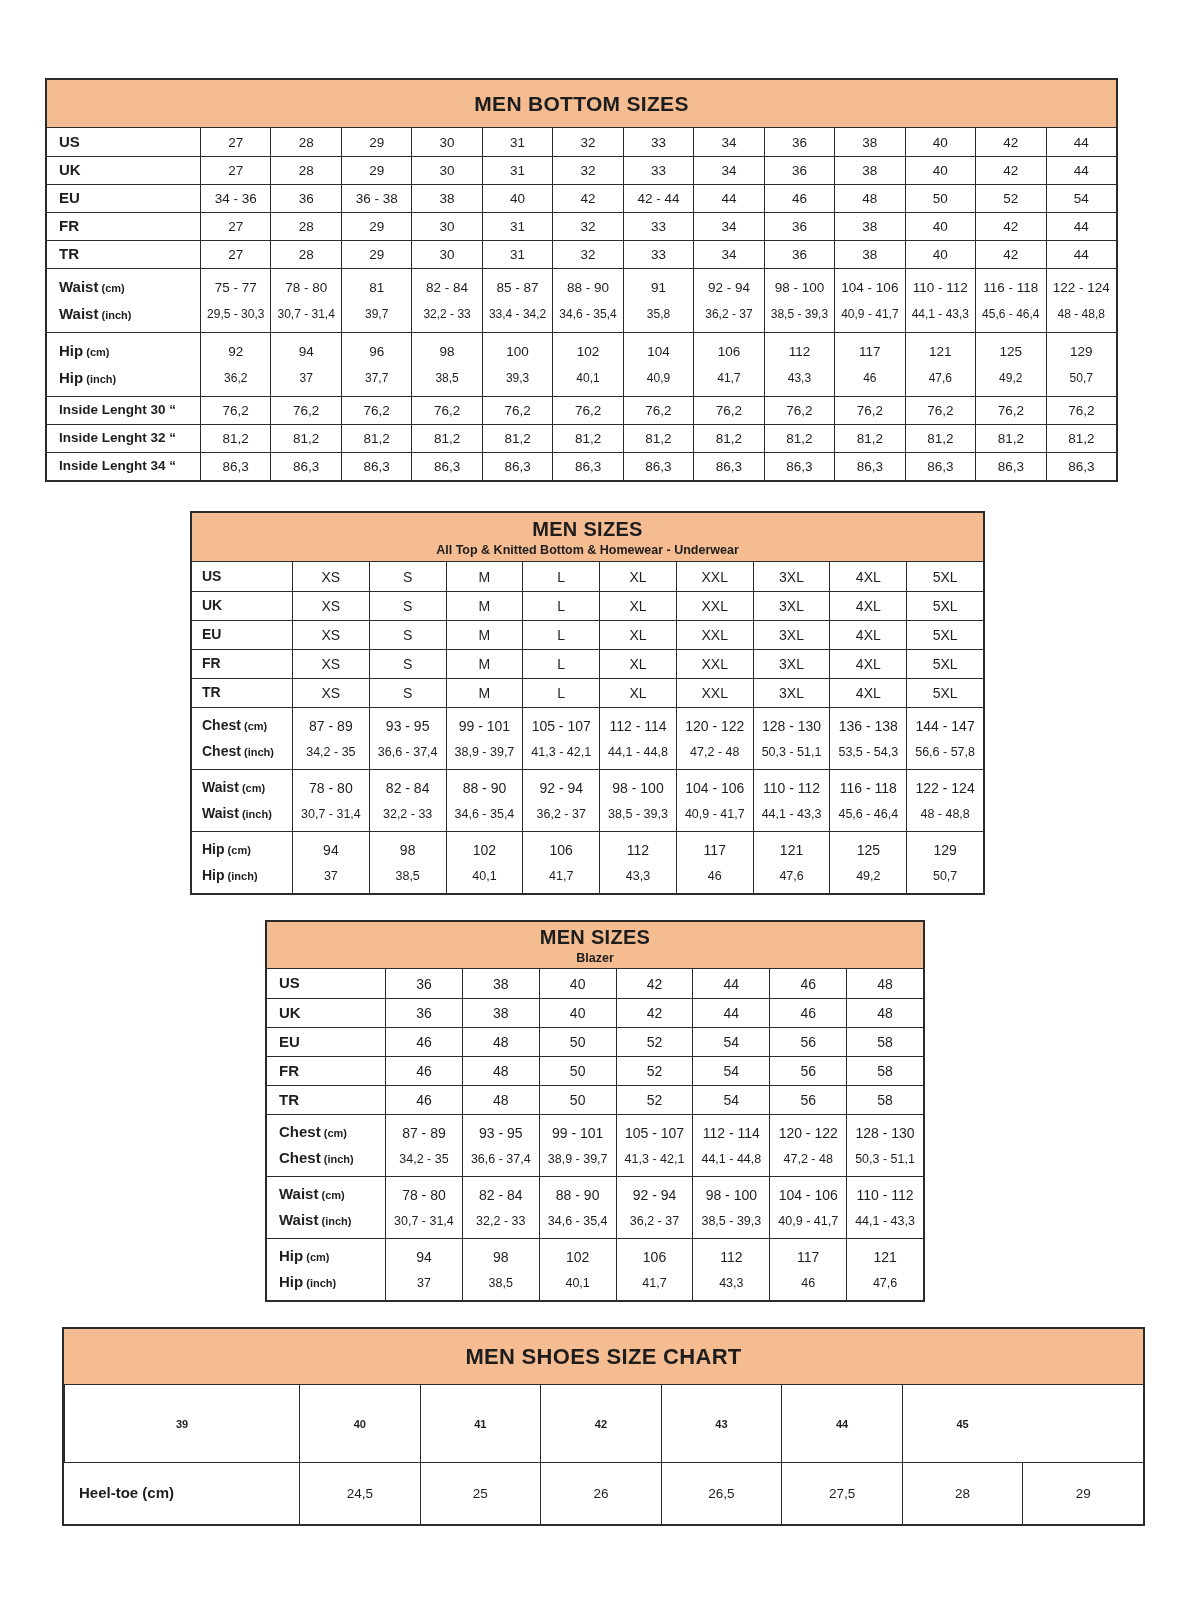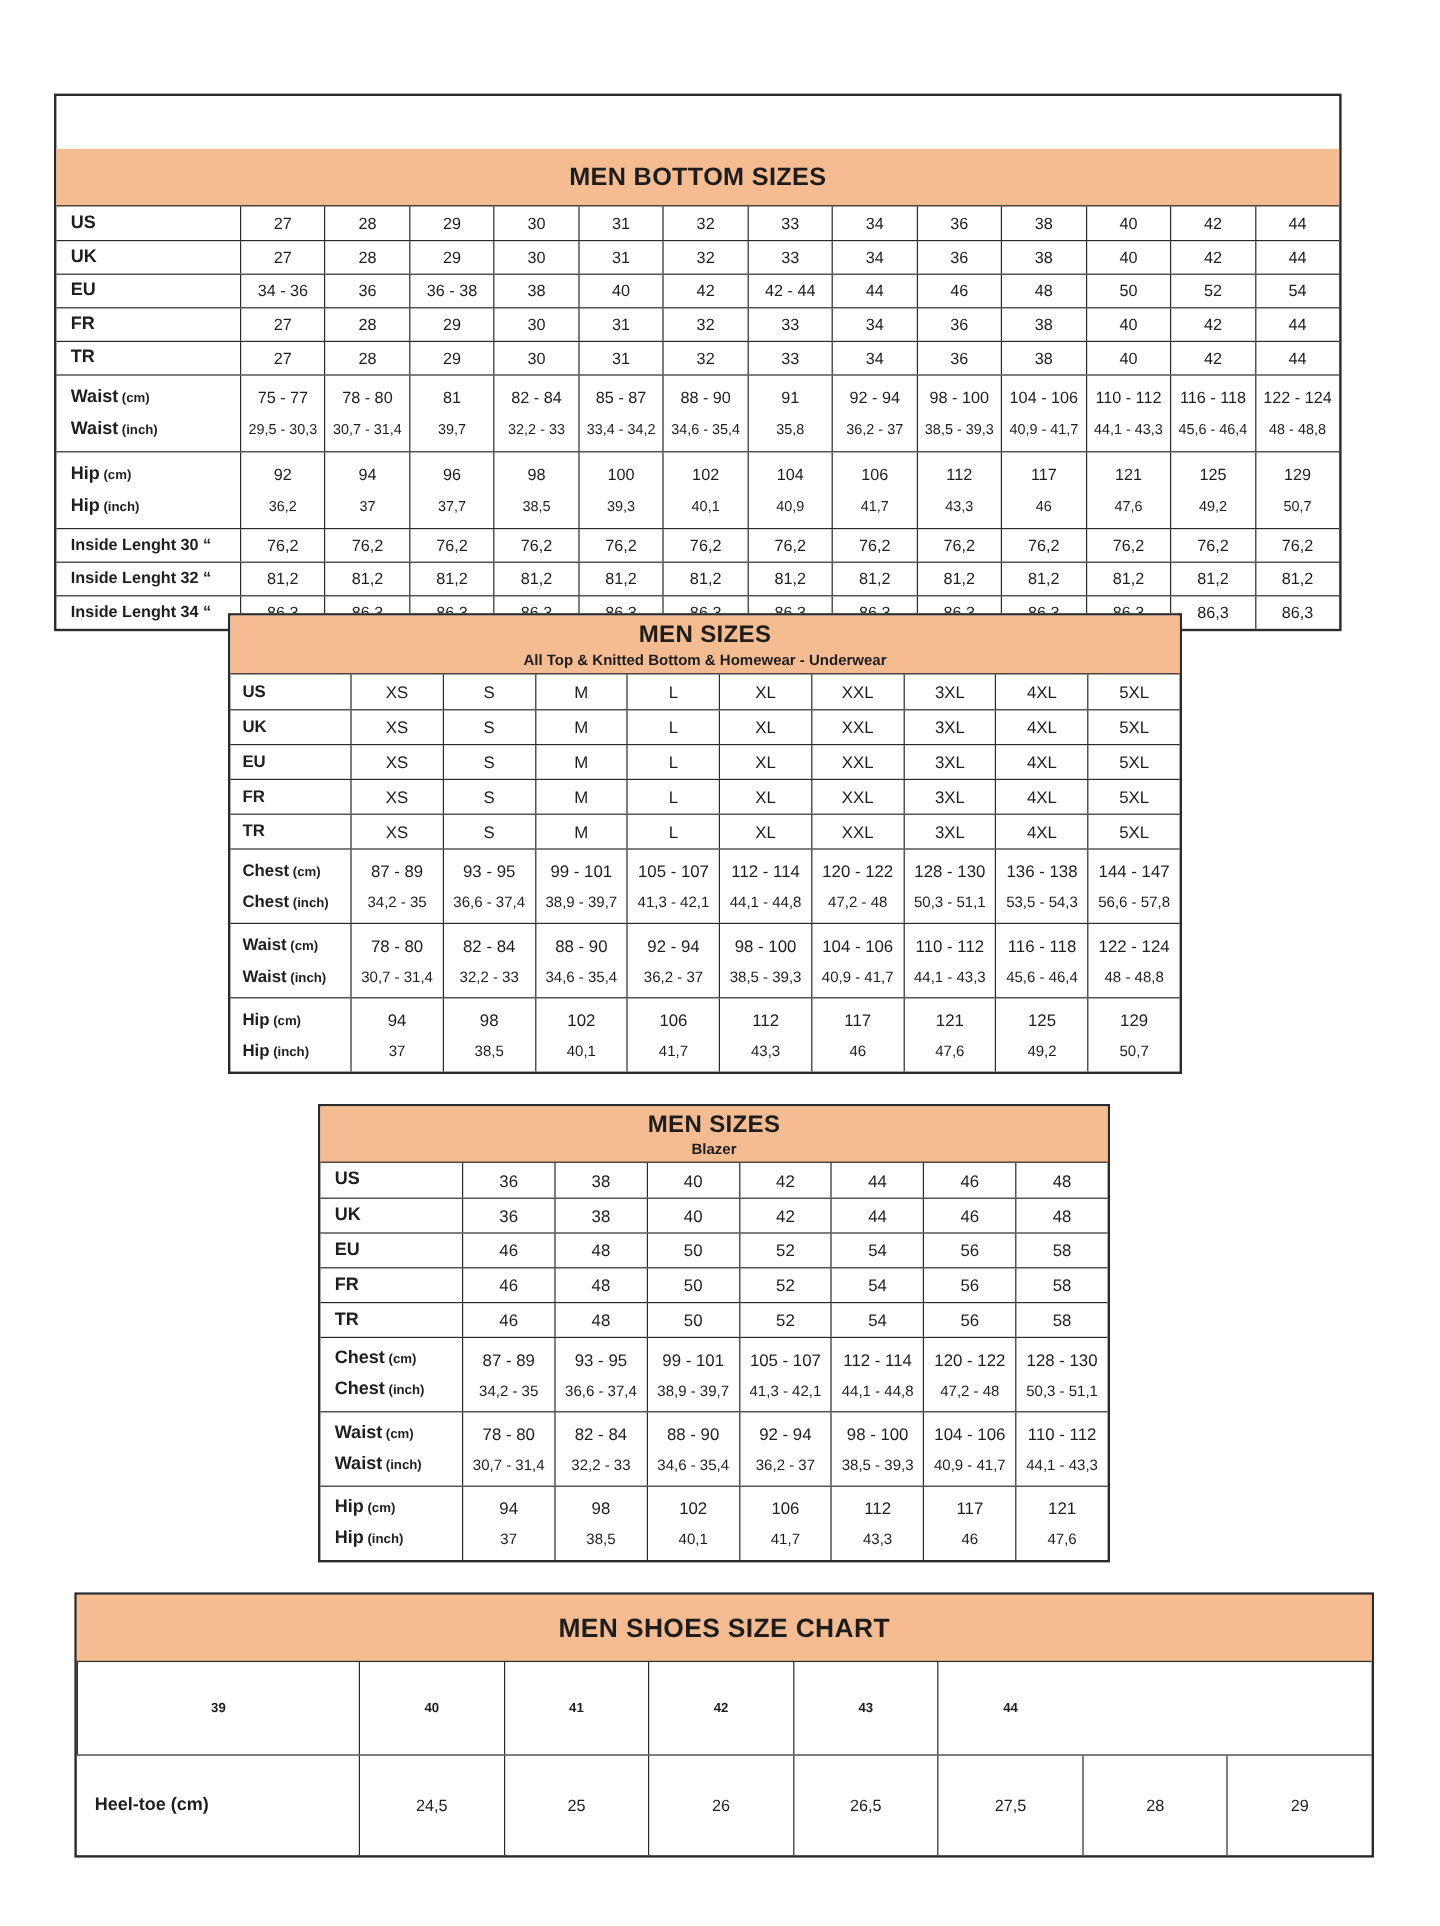--- a/index.html
+++ b/index.html
@@ -33,21 +33,21 @@
   .lbl-unit { font-size: 11px; font-weight: bold; text-align: right; }
   
   .trow.pair .cell.label { justify-content: space-evenly; }
   .trow.pair .cell.val { justify-content: space-evenly; }
   .v-top { font-size: 14px; }
   .v-bot { font-size: 12.5px; }
   .lbl-line { line-height: 1.1; }
   .trow.small-label .cell.label { font-size: 13.5px; }
   
   .tbl-1 { left: 45px; top: 78px; width: 1073px; --labelw: 153px; }
-  .tbl-1 .thead { height: 48px; margin-top: 44px; }
+  .tbl-1 .thead { height: 48px; }
   .tbl-1 .trow.single { height: 28px; }
   .tbl-1 .trow.pair { height: 64px; }
   .tbl-1 .cell.val { font-size: 13.5px; }
   .tbl-1 .v-top { font-size: 13.5px; }
   .tbl-1 .v-bot { font-size: 12px; }
   
   .tbl-2 { left: 190px; top: 511px; width: 795px; --labelw: 100px; }
   .tbl-2 .thead { height: 49px; }
   .tbl-2 .trow.single { height: 29px; }
   .tbl-2 .trow.pair { height: 62px; }
@@ -57,21 +57,21 @@
   .tbl-3 { left: 265px; top: 920px; width: 660px; --labelw: 118px; }
   .tbl-3 .thead { height: 47px; }
   .tbl-3 .trow.single { height: 29px; }
   .tbl-3 .trow.pair { height: 62px; }
   .tbl-3 .t-title { font-size: 20px; }
   
   .tbl-4 { left: 62px; top: 1327px; width: 1083px; --labelw: 235px; }
   .tbl-4 .thead { height: 56px; }
   .tbl-4 .t-title { font-size: 22px; }
   .tbl-4 .trow.row-shoe { height: 77px; }
-  .tbl-4 .trow.row-heel { height: 84px; }
+  .tbl-4 .trow.row-heel { height: 62px; }
   .tbl-4 .cell.label { padding-left: 15px; }
   .tbl-4 .trow.bold-vals .cell.val { font-weight: bold; font-size: 11px; }
   .tbl-4 .trow.row-heel .cell.val { font-size: 13.5px; }
 </style>
 </head>
 <body style="background: rgb(255, 255, 255);">
 
 <div class="size-table tbl-1">
   <div class="thead">
     <div class="t-title">MEN BOTTOM SIZES</div>
@@ -721,20 +721,21 @@
     <div class="t-title">MEN SHOES SIZE CHART</div>
   </div>
   <div class="tbody">
       <div class="trow single row-shoe bold-vals" style="grid-template-columns: var(--labelw) repeat(7, 1fr);">
         <div class="cell val">39</div>
         <div class="cell val">40</div>
         <div class="cell val">41</div>
         <div class="cell val">42</div>
         <div class="cell val">43</div>
         <div class="cell val">44</div>
+        <div class="cell val">45</div>
       </div>
       <div class="trow single row-heel" style="grid-template-columns: var(--labelw) repeat(7, 1fr);">
         <div class="cell label">
           <div class="lbl-line"><span class="lbl-main">Heel-toe (cm)</span></div>
         </div>
         <div class="cell val">24,5</div>
         <div class="cell val">25</div>
         <div class="cell val">26</div>
         <div class="cell val">26,5</div>
         <div class="cell val">27,5</div>

